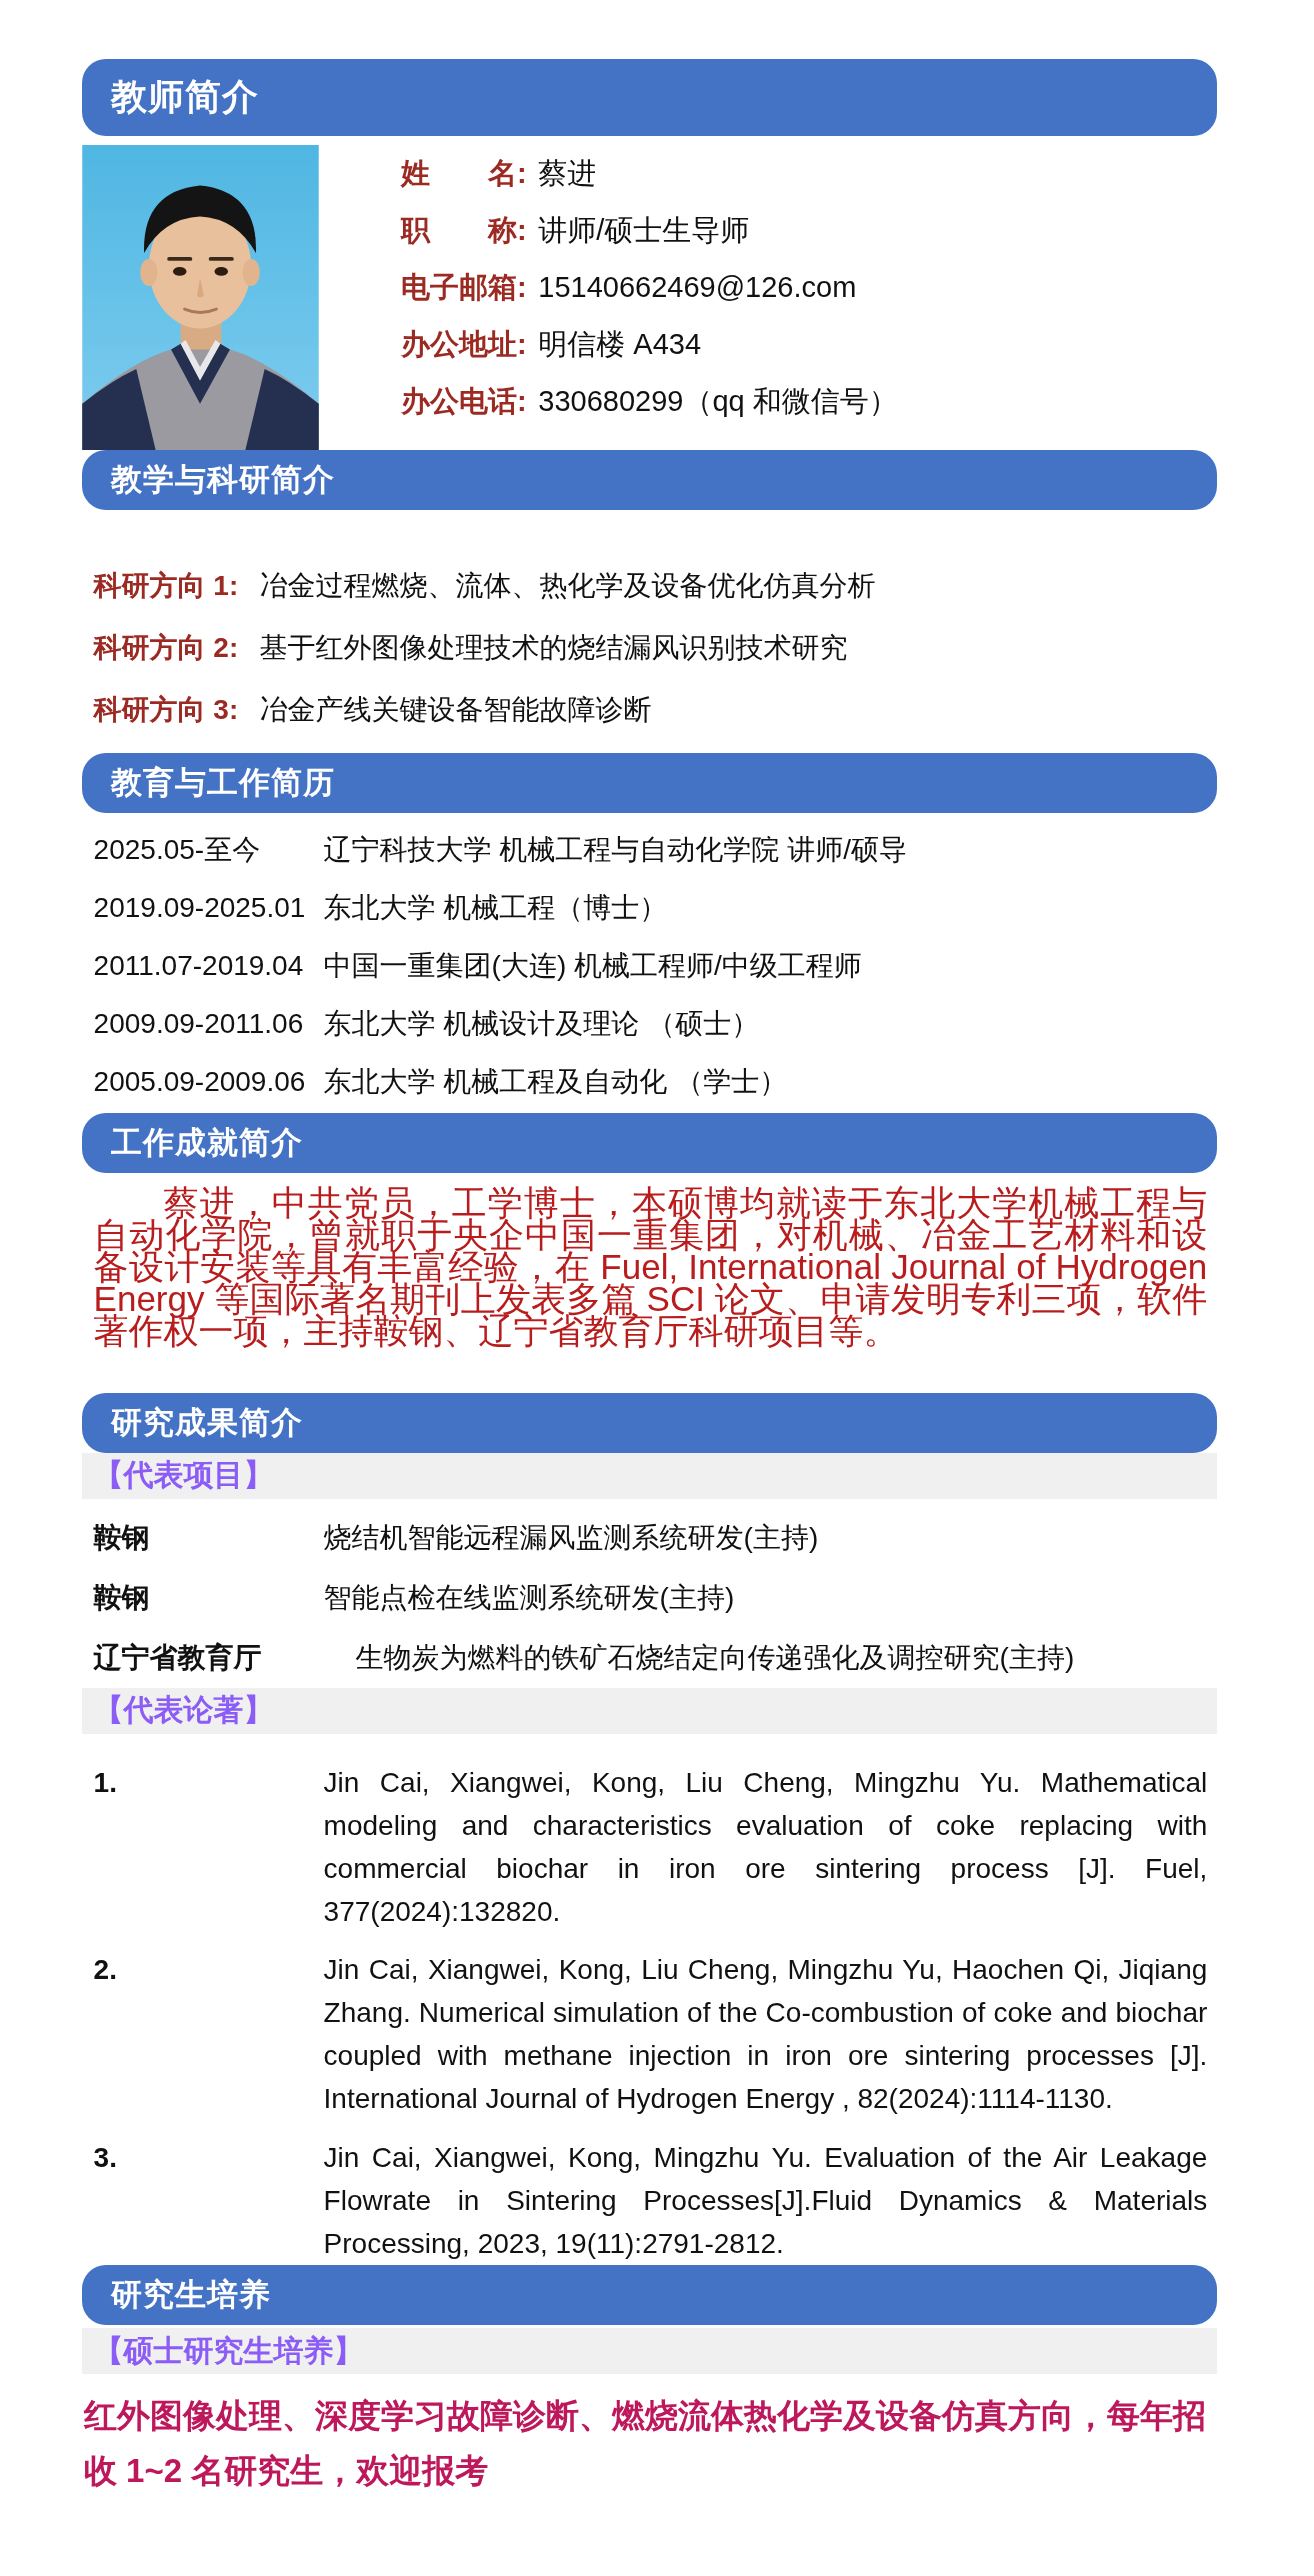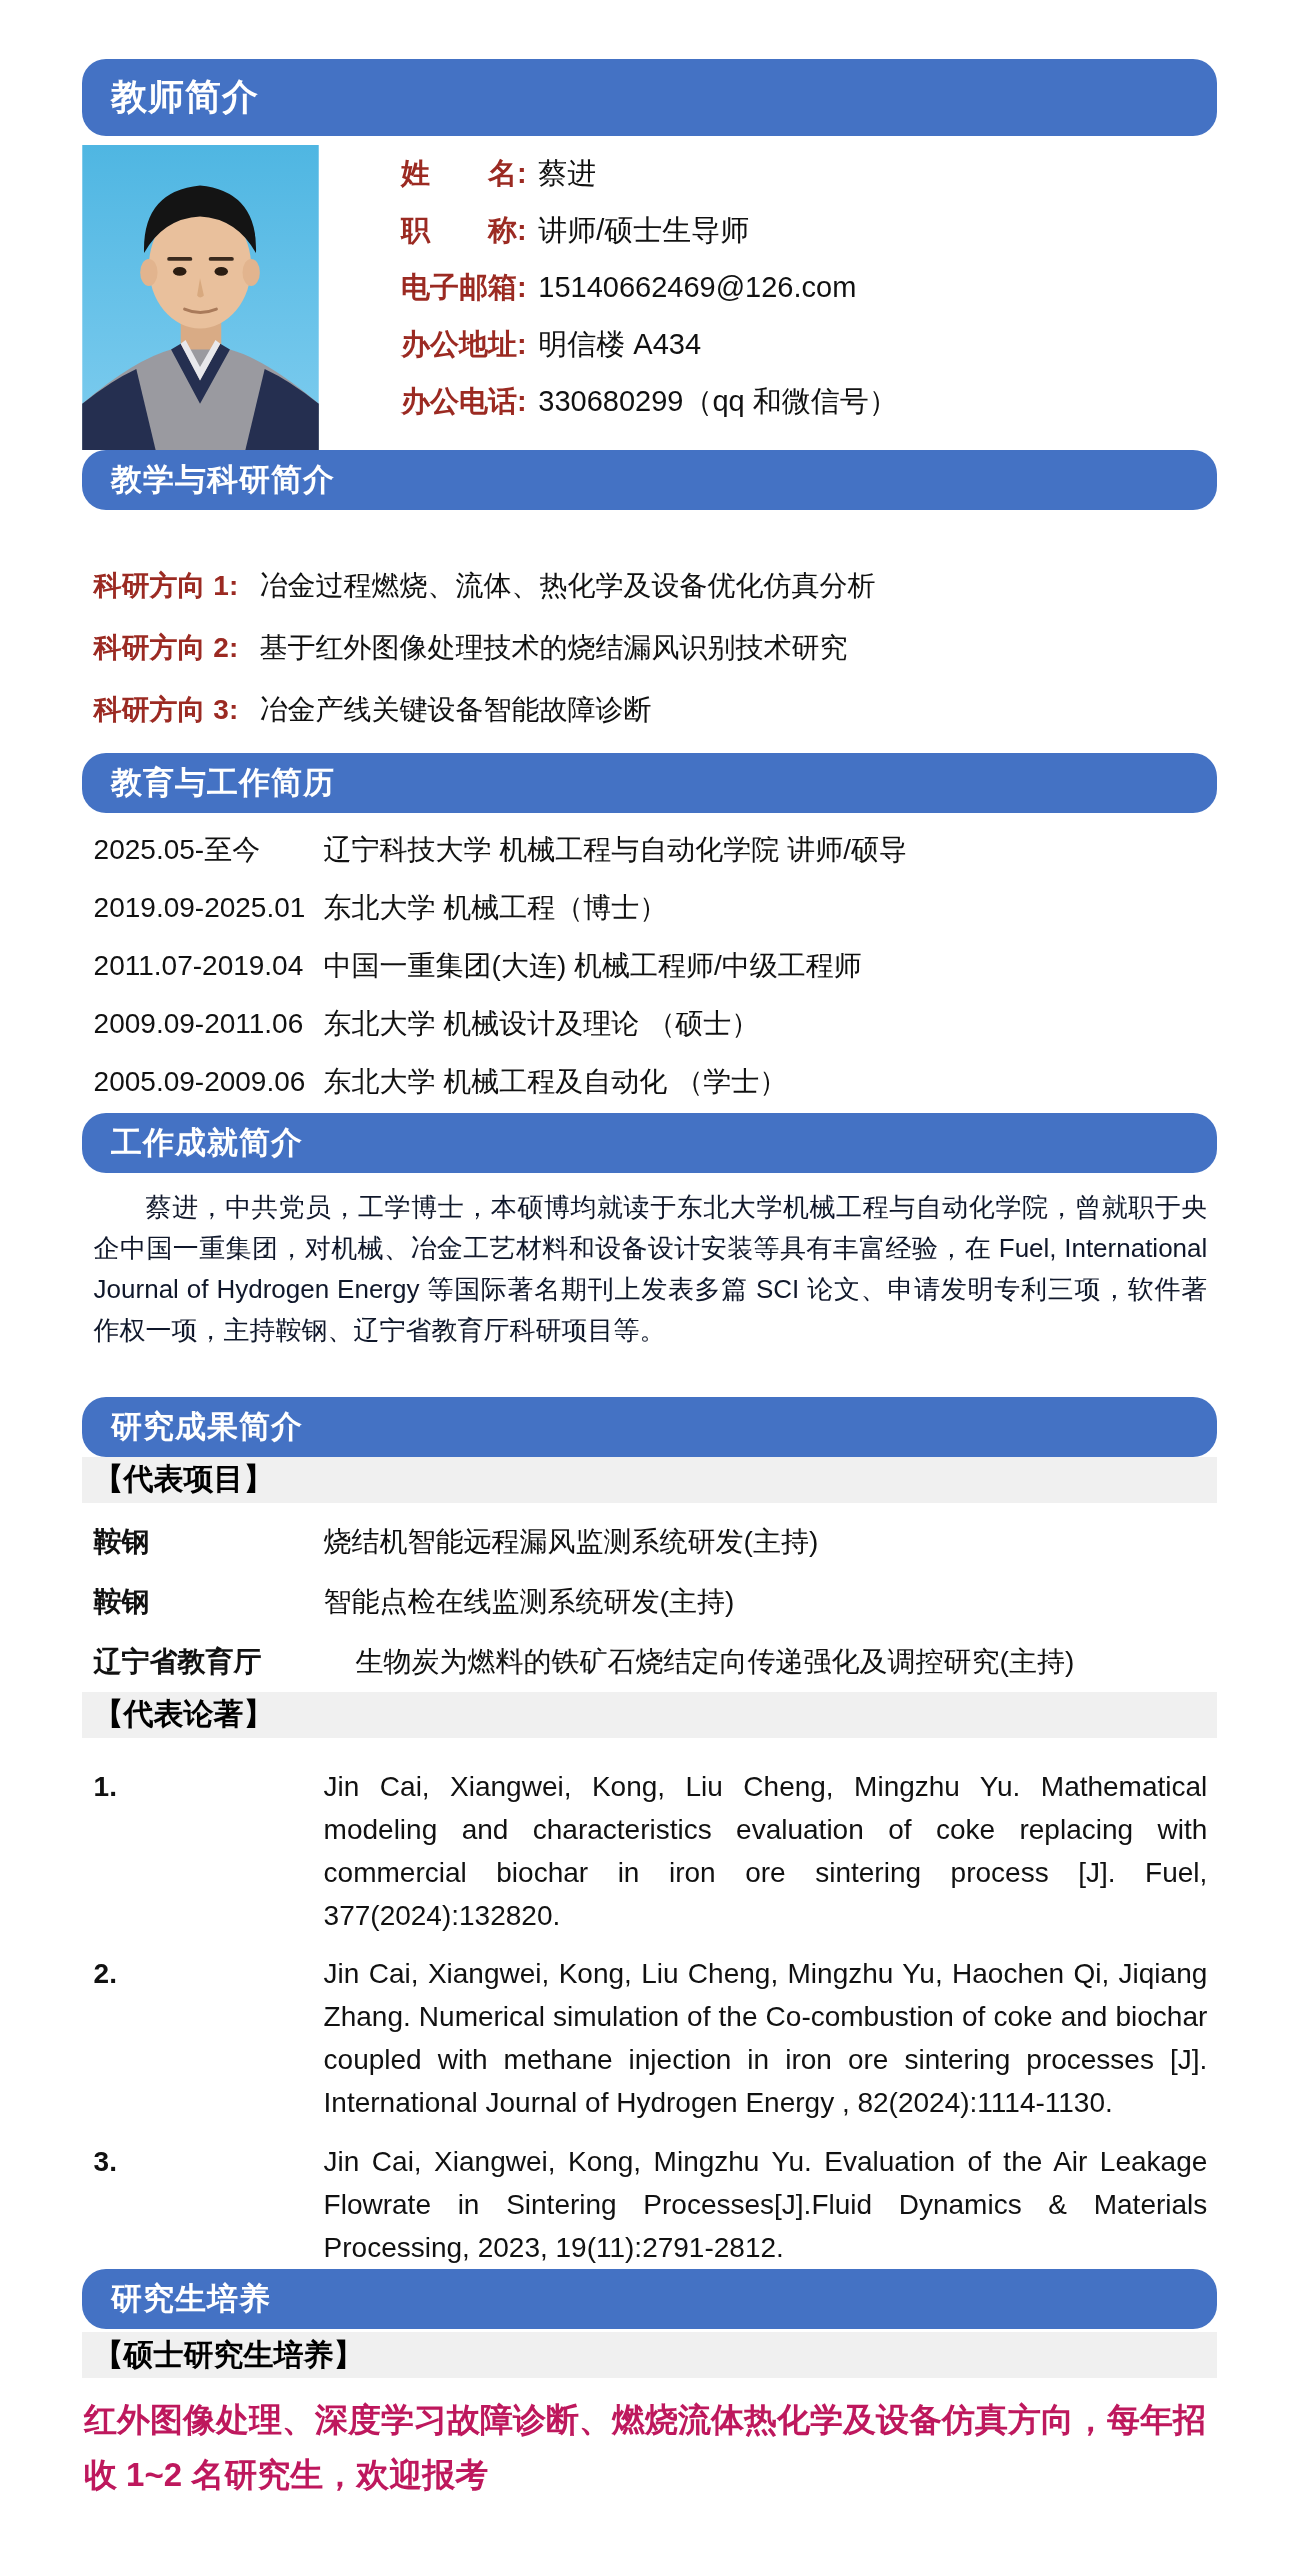--- a/index.html
+++ b/index.html
@@ -36,28 +36,28 @@
   
   .edu{padding:19.3px 0 13.5px 11.6px;}
   .edu-row{display:flex;align-items:baseline;margin-bottom:22px;font-size:28px;line-height:36px;}
   .edu-row:last-child{margin-bottom:0;}
   .edu-period{width:230px;flex-shrink:0;}
   .edu-detail{}
 
   
   .para{
     margin:13.5px 0 46px 0;padding:0 9.7px 0 11.6px;
-    font-size:26px;line-height:41px;text-align:justify;text-indent:2em;color:#0f172a;
+    font-size:35px;line-height:32px;text-align:justify;text-indent:2em;color:#b91c1c;
   }
 
   
   .band{
     background:#F0F0F0;height:46px;display:flex;align-items:center;
     padding-left:11.6px;box-sizing:border-box;
-    color:#000000;font-weight:bold;font-size:30px;
+    color:#8b5cf6;font-weight:bold;font-size:30px;
   }
 
   
   .projects{padding:21px 0 11.6px 11.6px;}
   .proj-row{display:flex;align-items:baseline;margin-bottom:24px;font-size:28px;line-height:36px;}
   .proj-row:last-child{margin-bottom:0;gap:32px;}
   .proj-sponsor{width:230px;flex-shrink:0;font-weight:bold;color:#111;}
   .proj-name{}
 
   

